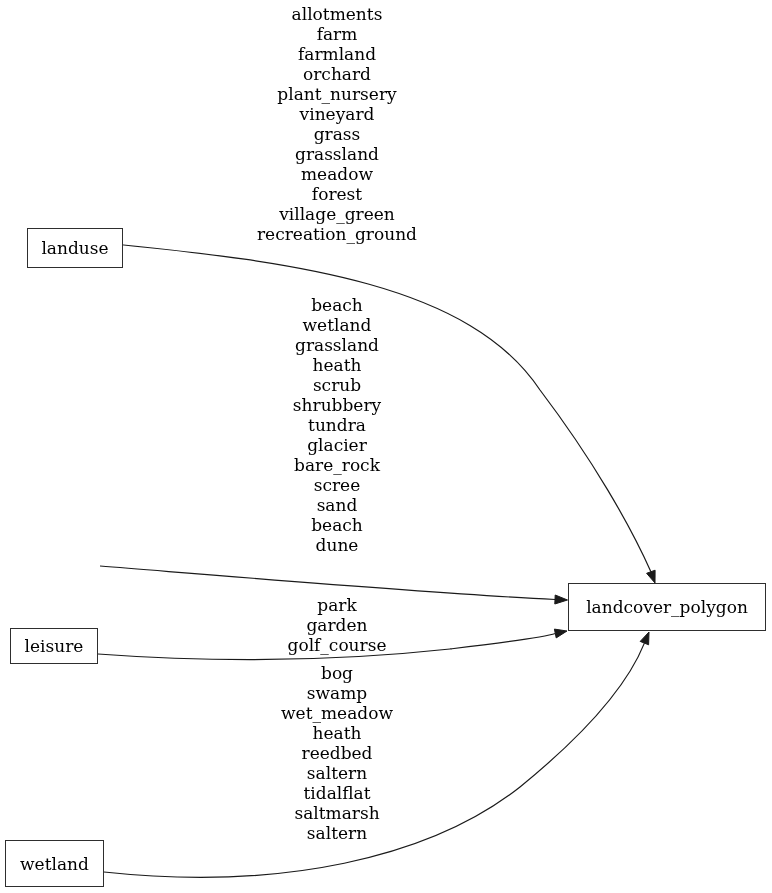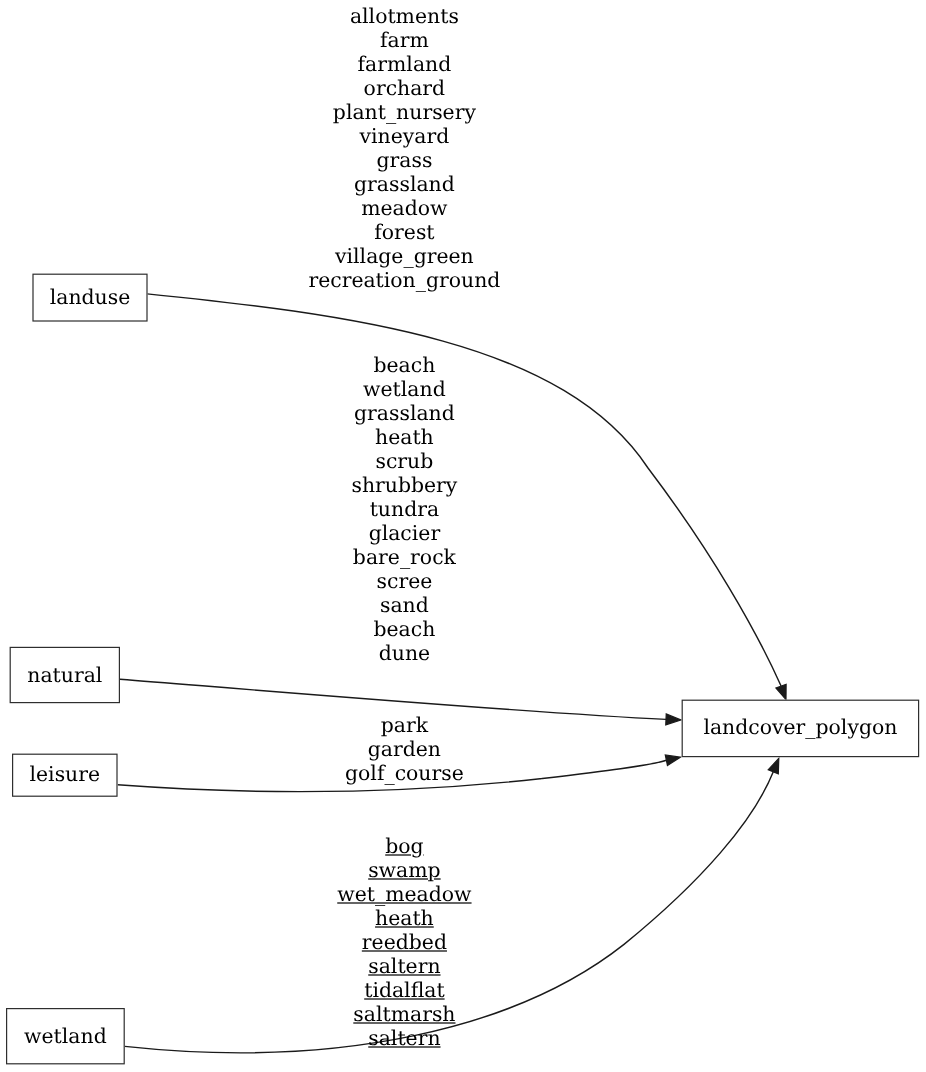--- a/index.html
+++ b/index.html
@@ -50,21 +50,21 @@
     left: 136px;
     width: 402px;
     text-align: center;
     font-size: 17px;
     line-height: 20px;
     white-space: nowrap;
   }
   #label-landuse  { top: 4px; }
   #label-natural  { top: 295px; }
   #label-leisure  { top: 595px; }
-  #label-wetland  { top: 696px; text-decoration: underline; }
+  #label-wetland  { top: 663px; }
   #node-landuse   { left: 7px;   top: 228px; width: 96px;  height: 40px; margin-left: 20px; }
   #node-natural   { left: 8px;   top: 539px; width: 92px;  height: 47px; }
   #node-leisure   { left: 10px;  top: 628px; width: 88px;  height: 36px; }
   #node-wetland   { left: 5px;   top: 840px; width: 99px;  height: 47px; }
   #node-landcover { left: 568px; top: 583px; width: 198px; height: 48px; }
 </style>
 </head>
 <body>
 
 <div class="canvas">
@@ -81,23 +81,20 @@
     <polygon class="arrowhead" points="567,631 556.2,637.9 554.4,629.1"></polygon>
 
     <path class="edge-path" d="M104,872 C280,891 430,858 520,787 C585,734 628,684 644.4,643.1"></path>
     <polygon class="arrowhead" points="649,632 648.6,644.8 640.2,641.4"></polygon>
   </svg>
 
   <div class="node" id="node-landuse">
     <span>landuse</span>
   </div>
 
-  <div class="node" id="node-natural">
-    <span>natural</span>
-  </div>
 
   <div class="node" id="node-leisure">
     <span>leisure</span>
   </div>
 
   <div class="node" id="node-wetland">
     <span>wetland</span>
   </div>
 
   <div class="node" id="node-landcover">

